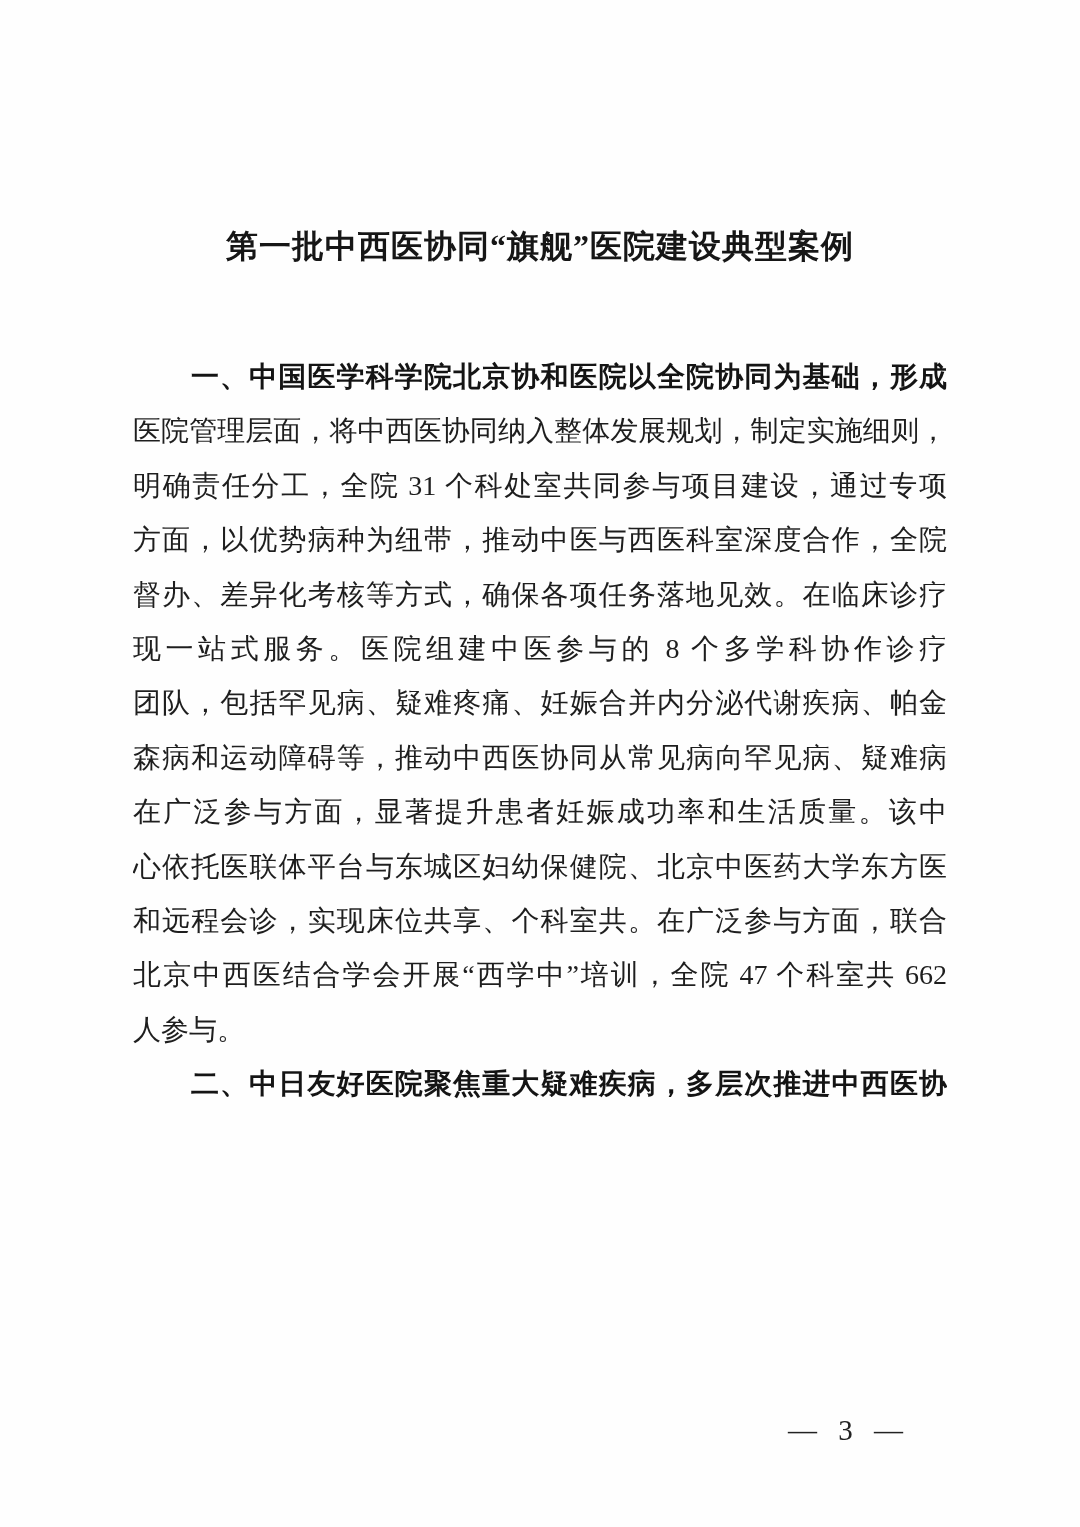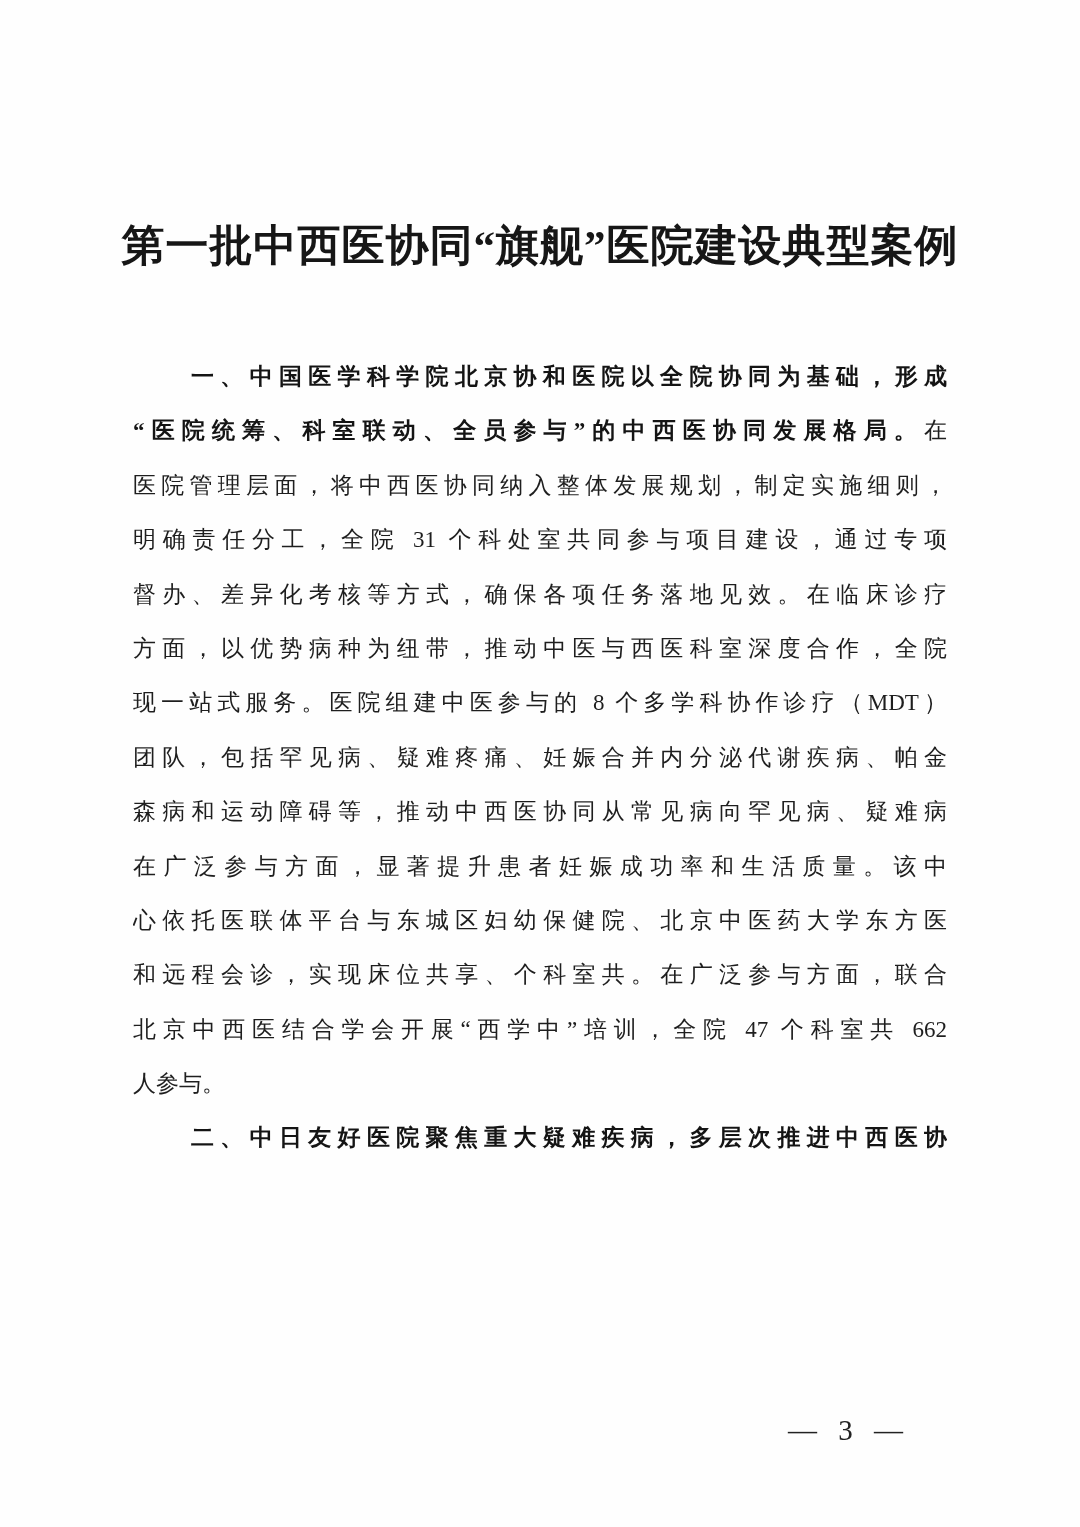--- a/index.html
+++ b/index.html
@@ -12,36 +12,36 @@
     width: 1080px;
     height: 1527px;
     background: #fefefe;
     overflow: hidden;
     font-family: "Liberation Serif", "DejaVu Serif", serif;
     color: #1c1c1c;
   }
   .doc-title {
     margin: 216px 0 0 0;
     text-align: center;
-    font-size: 43px;
+    font-size: 32px;
     line-height: 60px;
     font-weight: 700;
     letter-spacing: 1px;
     color: #161616;
     font-family: "Liberation Serif", "DejaVu Serif", serif;
   }
   .body-text {
     width: 814px;
     margin: 74px auto 0 auto;
   }
   .line {
     width: 814px;
     height: 54.4px;
     line-height: 54.4px;
-    font-size: 23px;
+    font-size: 28px;
     overflow: hidden;
     white-space: normal;
     text-align: justify;
     text-align-last: justify;
     text-justify: inter-character;
     color: #1e1e1e;
   }
   .line.indent {
     text-indent: 58px;
   }
@@ -67,26 +67,25 @@
 <body>
 
 <div class="page">
 
   <h1 class="doc-title">第一批中西医协同“旗舰”医院建设典型案例</h1>
 
   <div class="body-text">
 
     <div class="line indent bold">一、中国医学科学院北京协和医院以全院协同为基础，形成</div>
 
-    <div class="line"><span class="bold">“医院统筹、科室联动、全员参与”的中西医协同发展格局。</span><span>在</span></div>
 
     <div class="line">医院管理层面，将中西医协同纳入整体发展规划，制定实施细则，</div>
     <div class="line">明确责任分工，全院 31 个科处室共同参与项目建设，通过专项</div>
+    <div class="line">方面，以优势病种为纽带，推动中医与西医科室深度合作，全院</div>
     <div class="line">督办、差异化考核等方式，确保各项任务落地见效。在临床诊疗</div>
-    <div class="line">方面，以优势病种为纽带，推动中医与西医科室深度合作，全院</div>
     <div class="line">现一站式服务。医院组建中医参与的 8 个多学科协作诊疗（MDT）</div>
     <div class="line">团队，包括罕见病、疑难疼痛、妊娠合并内分泌代谢疾病、帕金</div>
     <div class="line">森病和运动障碍等，推动中西医协同从常见病向罕见病、疑难病</div>
     <div class="line">在广泛参与方面，显著提升患者妊娠成功率和生活质量。该中</div>
     <div class="line">心依托医联体平台与东城区妇幼保健院、北京中医药大学东方医</div>
     <div class="line">和远程会诊，实现床位共享、个科室共。在广泛参与方面，联合</div>
     <div class="line">北京中西医结合学会开展“西学中”培训，全院 47 个科室共 662</div>
 
     <div class="line para-end">人参与。</div>
 

